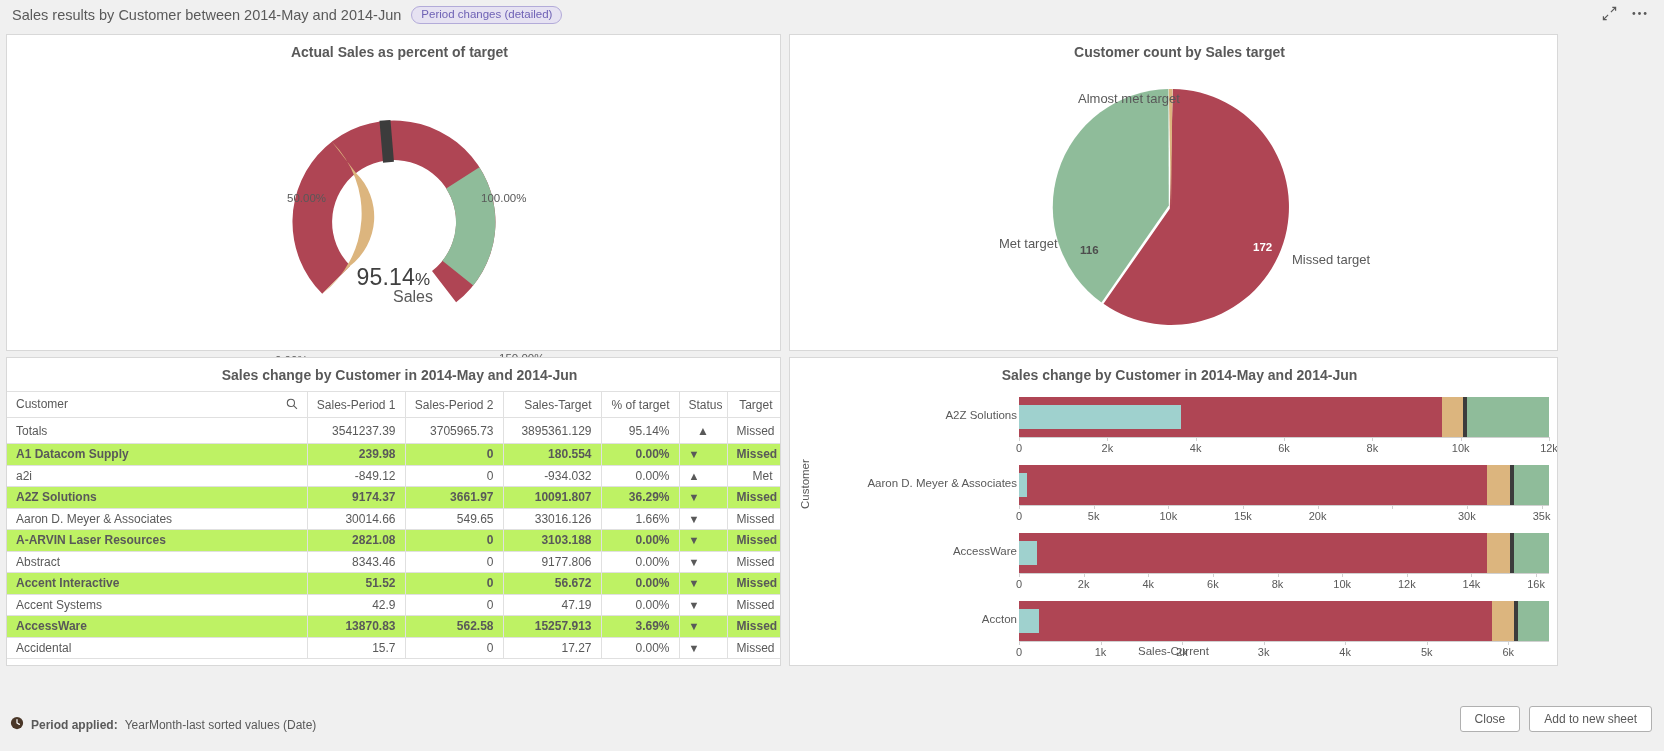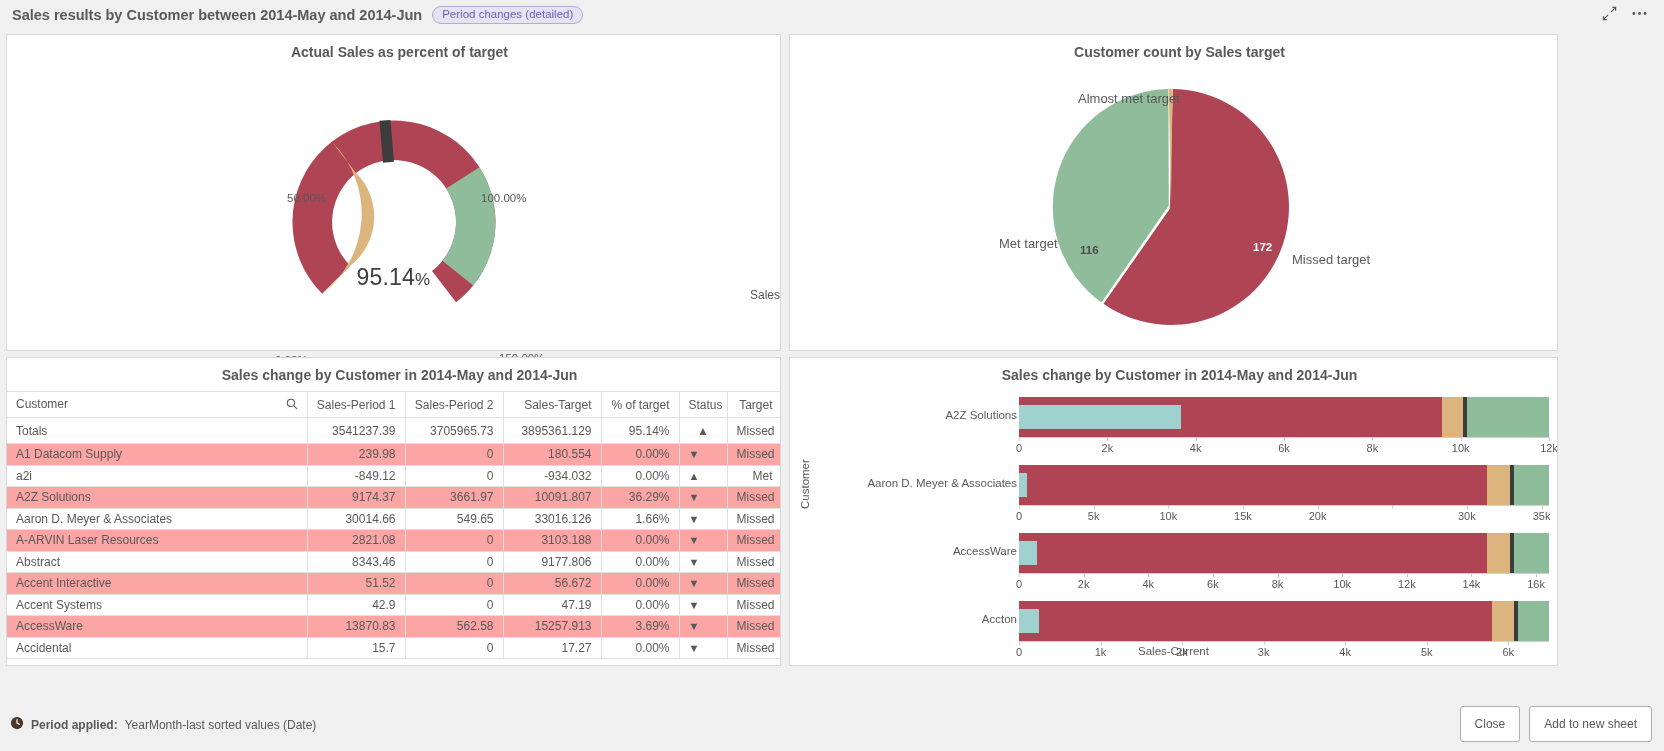--- a/index.html
+++ b/index.html
@@ -13,21 +13,21 @@
   }
 
   
   #app-header{
     height:30px; width:100%;
     display:flex; align-items:center;
     padding:0 12px;
     background:#f0f0f0;
   }
   #app-title{
-    font-size:14.5px; font-weight:bold; color:#595959;
+    font-size:14.5px; font-weight:normal; color:#595959;
     white-space:nowrap;
   }
   #period-badge{
     margin-left:10px;
     border:1px solid #b3abd9;
     background:#e6e2f2;
     color:#6f62b5;
     border-radius:11px;
     padding:2px 9px 3px;
     font-size:11.5px;
@@ -67,21 +67,21 @@
   #gt-50  { left:280px; top:124px; }
   #gt-100 { left:474px; top:124px; }
   #gt-150 { left:492px; top:284px; }
   #gauge-value{
     position:absolute; left:0; right:0; top:196px;
     text-align:center; font-size:23px; color:#404040; letter-spacing:.2px;
   }
   #gauge-value .pct{ font-size:17px; }
   #gauge-label{
     position:absolute; left:0; right:0; top:220px;
-    text-align:right; font-size:12px; color:#595959;padding-left:39px;
+    text-align:center; font-size:16px; color:#595959;padding-left:39px;
   }
 
   
   #pie-wrap{ position:relative; width:100%; height:255px; }
   #pie-svg{ position:absolute; left:256px; top:14px; }
   .pie-label{ position:absolute; font-size:13px; color:#595959; white-space:nowrap; }
   #pl-almost{ left:288px; top:23px; }
   #pl-met   { left:209px; top:168px; }
   #pl-missed{ left:502px; top:184px; }
   .pie-val{ position:absolute; font-size:11.5px; font-weight:bold; white-space:nowrap;}
@@ -107,21 +107,21 @@
     color:#595959;
     height:26px;
     text-align:right;
     vertical-align:middle;
   }
   table.qtable th.lcol{ text-align:left; }
   table.qtable td.num{ text-align:right; }
   table.qtable td.lcol{ text-align:left; }
   tr.totals td{ font-size:12px; height:26px;margin-left:32px; }
   tr.totals td.status{ text-align:center; }
-  tr.alt td{ background:#fca5a5; }
+  tr.alt td{ background:#bef264;font-weight:bold; }
   td.status{ text-align:left; padding-left:9px; color:#333; font-size:11px;}
   td.target-missed{ color:#b05c6a; text-align:right;}
   td.target-met{ color:#7fb896; text-align:right;}
   tr.totals td.target-tot{ color:#595959; text-align:right;}
   .srch{ float:right; margin-top:1px; }
 
   
   #bars-wrap{ position:relative; width:100%; height:268px; overflow:hidden;}
   #bars-ylabel{
     position:absolute; left:9px; top:118px;
@@ -153,21 +153,21 @@
   }
   #period-applied{
     position:absolute; left:10px; top:46px;
     display:flex; align-items:center; gap:7px;
     font-size:12px; color:#595959;
   }
   #period-applied b{ font-weight:bold; }
   #footer-btns{ position:absolute; right:12px; top:36px; display:flex; gap:9px;}
   .fbtn{
     border:1px solid #b0b0b0; background:#fff; color:#595959;
-    border-radius:3px; font-size:12px; padding:0 14px; height:36px;
+    border-radius:3px; font-size:12px; padding:0 14px; height:26px;
     cursor:pointer; font-family:"Liberation Sans", sans-serif;
     display:flex; align-items:center;
   }
 </style>
 </head>
 <body>
 
 <div id="app-header">
   <div id="app-title">Sales results by Customer between 2014-May and 2014-Jun</div>
   <div id="period-badge">Period changes (detailed)</div>

